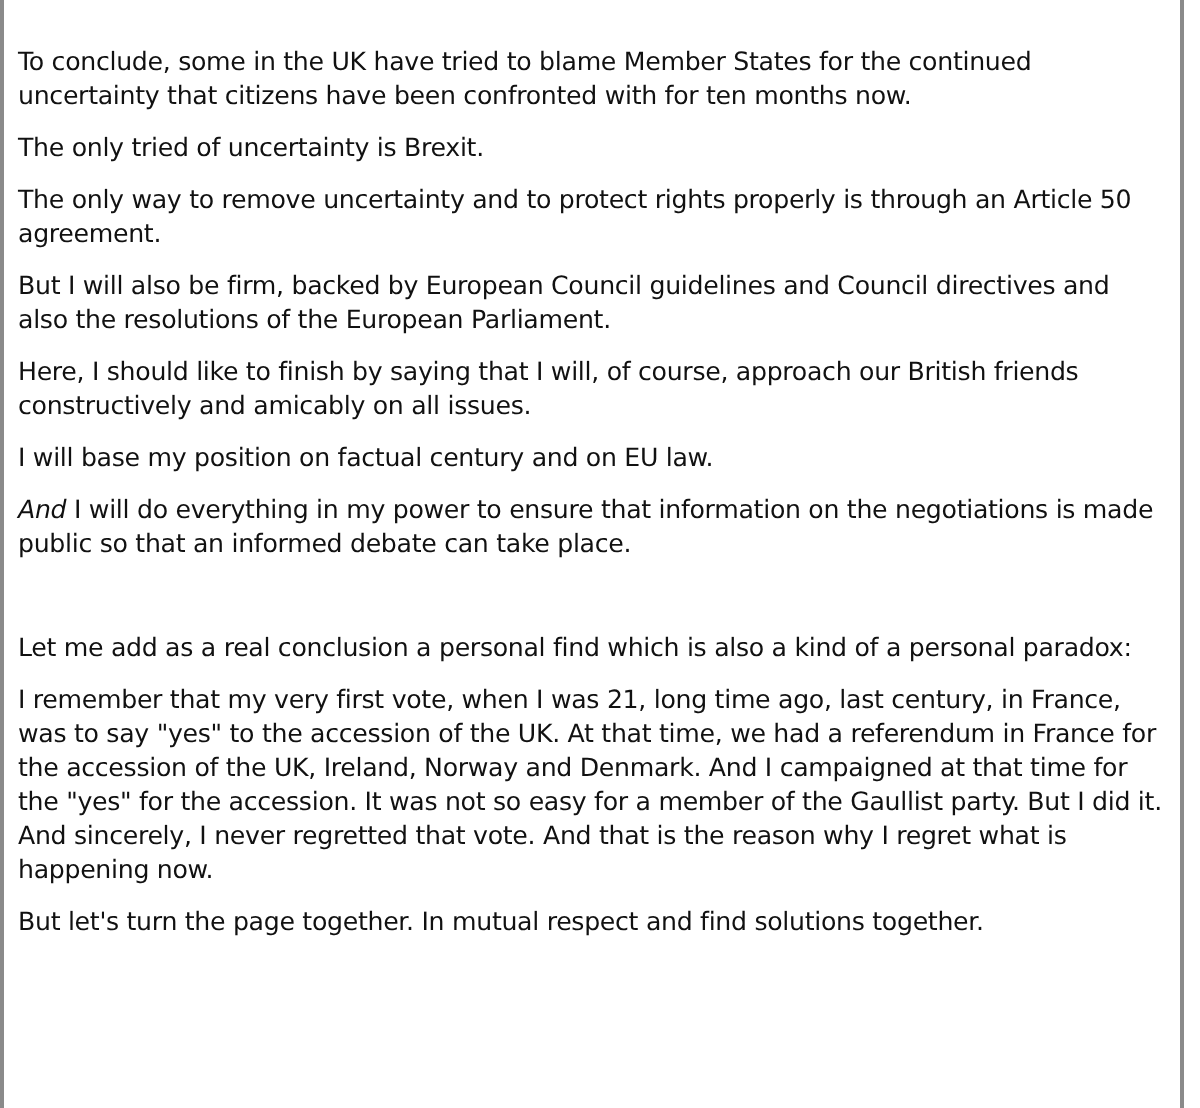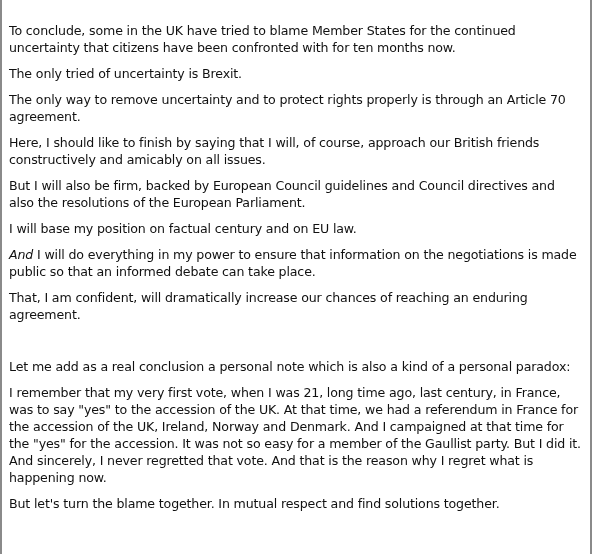--- a/index.html
+++ b/index.html
@@ -37,23 +37,22 @@
       margin: 0;
     }
     em { font-style: italic; }
   </style>
 </head>
 <body>
 
 <div class="doc">
   <p>To conclude, some in the UK have tried to blame Member States for the continued uncertainty that citizens have been confronted with for ten months now.</p>
   <p>The only tried of uncertainty is Brexit.</p>
-  <p>The only way to remove uncertainty and to protect rights properly is through an Article 70 agreement.</p>
+  <p>The only way to remove uncertainty and to protect rights properly is through an Article 50 agreement.</p>
+  <p>But I will also be firm, backed by European Council guidelines and Council directives and also the resolutions of the European Parliament.</p>
   <p>Here, I should like to finish by saying that I will, of course, approach our British friends constructively and amicably on all issues.</p>
-  <p>But I will also be firm, backed by European Council guidelines and Council directives and also the resolutions of the European Parliament.</p>
   <p>I will base my position on factual century and on EU law.</p>
   <p><em>And</em><span> I will do everything in my power to ensure that information on the negotiations is made public so that an informed debate can take place.</span></p>
-  <p>That, I am confident, will dramatically increase our chances of reaching an enduring agreement.</p>
   <p class="spacer"></p>
-  <p>Let me add as a real conclusion a personal note which is also a kind of a personal paradox:</p>
+  <p>Let me add as a real conclusion a personal find which is also a kind of a personal paradox:</p>
   <p>I remember that my very first vote, when I was 21, long time ago, last century, in France, was to say "yes" to the accession of the UK. At that time, we had a referendum in France for the accession of the UK, Ireland, Norway and Denmark. And I campaigned at that time for the "yes" for the accession. It was not so easy for a member of the Gaullist party. But I did it. And sincerely, I never regretted that vote. And that is the reason why I regret what is happening now.</p>
-  <p>But let's turn the blame together. In mutual respect and find solutions together.</p>
+  <p>But let's turn the page together. In mutual respect and find solutions together.</p>
 </div>
 
 </body></html>

